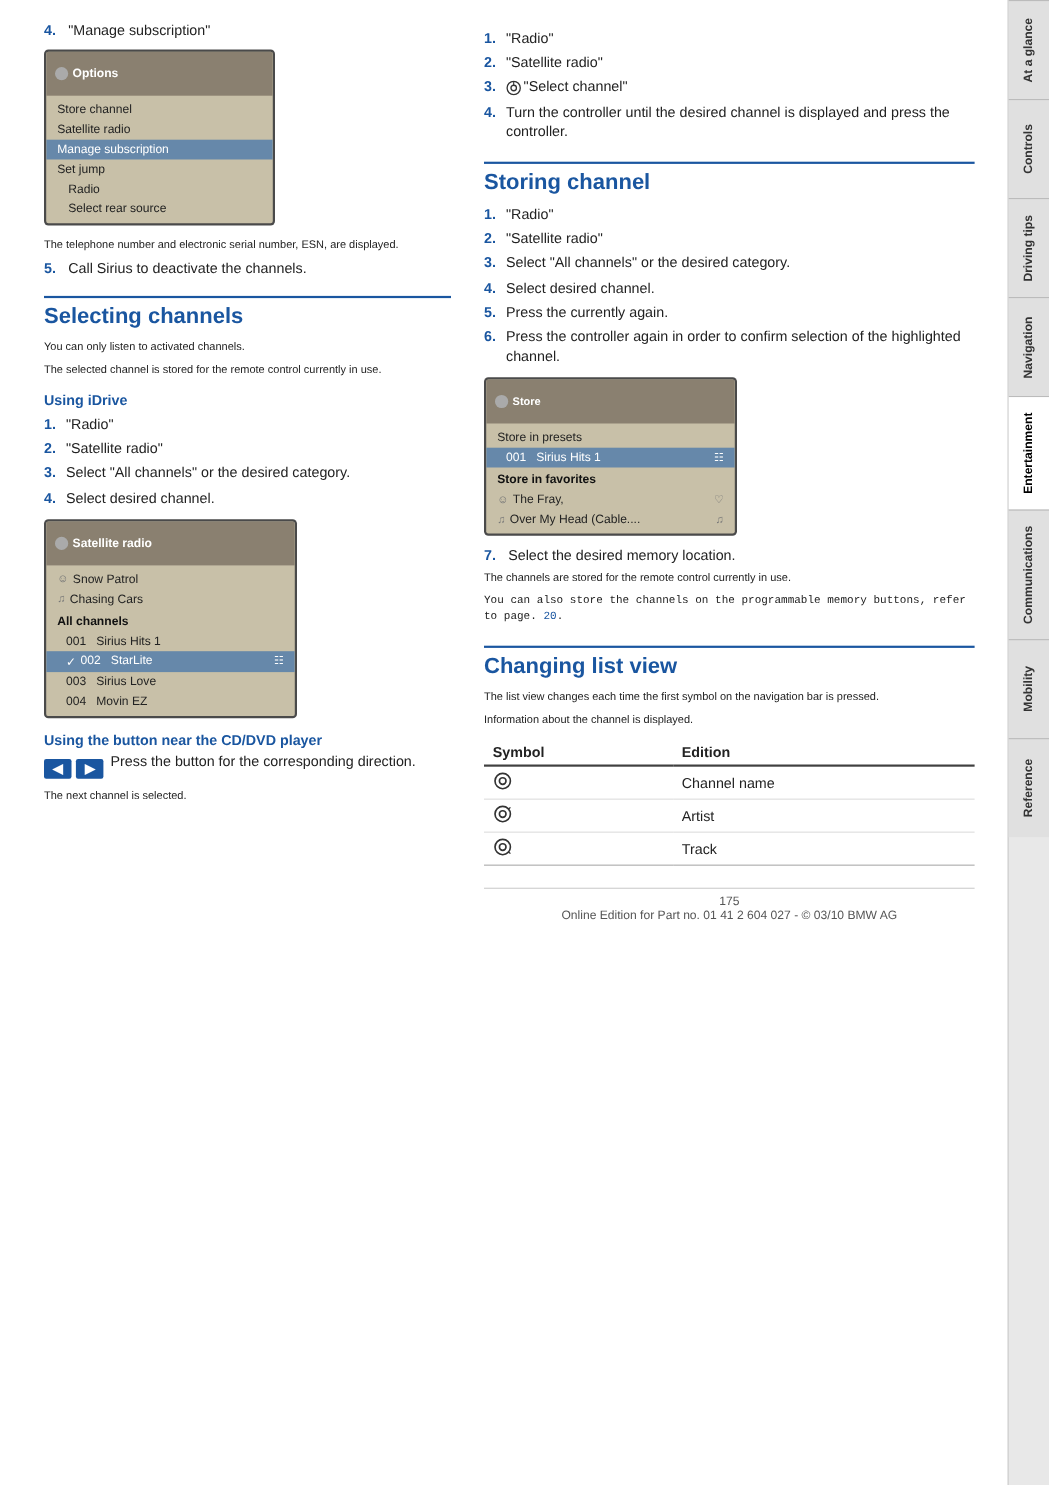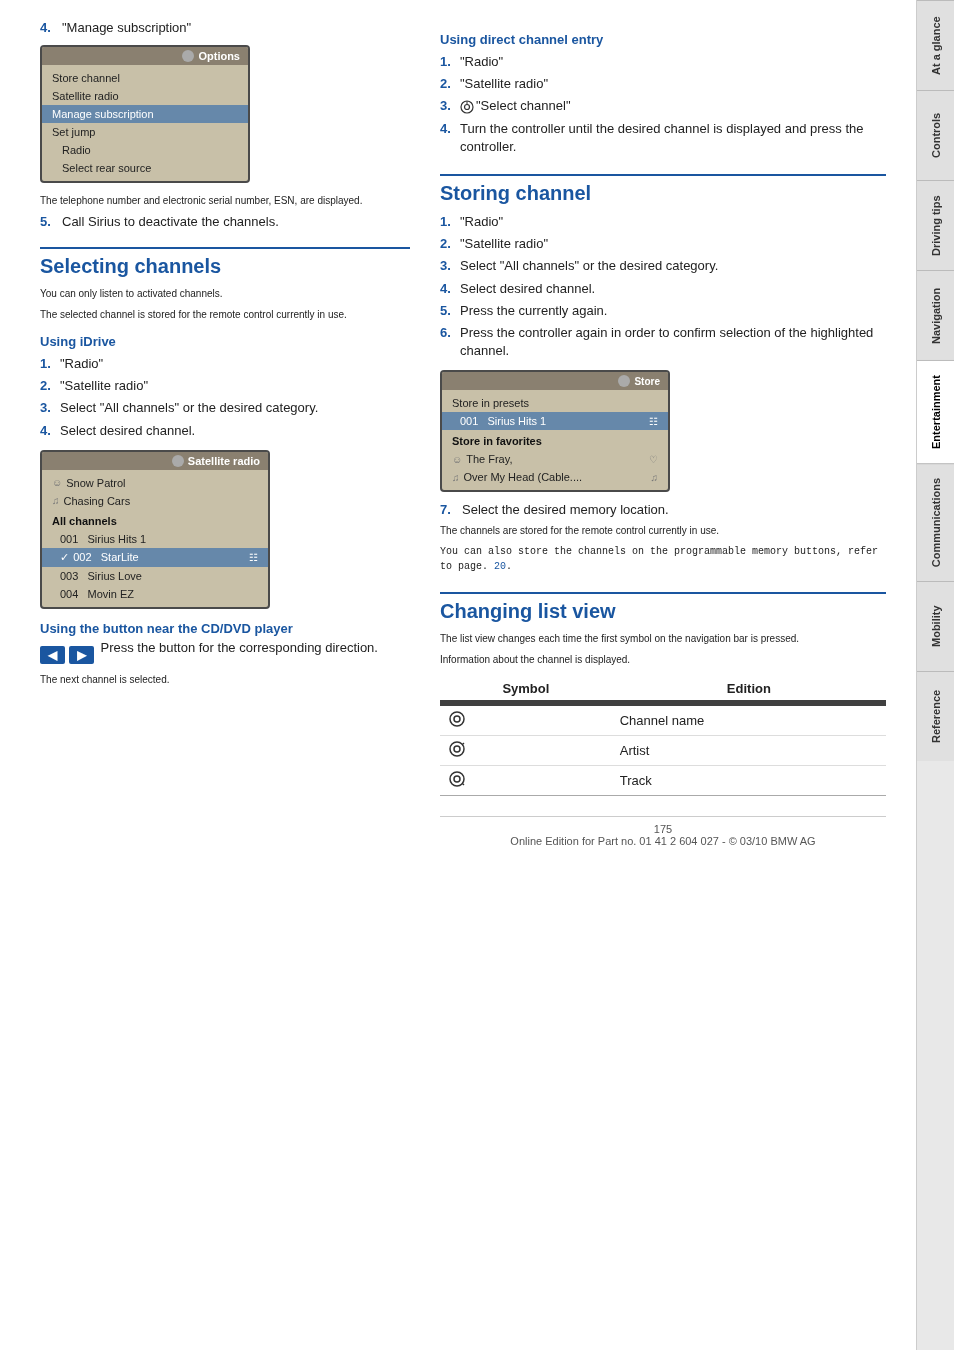--- a/index.html
+++ b/index.html
@@ -127,25 +127,24 @@
     .screen-inner {
       background: #c8c0a8;
       border-radius: 2px;
       overflow: hidden;
     }
 
     .screen-titlebar {
       background: #8a8070;
       color: #fff;
       font-size: 11px;
-      padding: 3px 8px;
+      padding: 14px 8px;
       display: flex;
       align-items: center;
       gap: 4px;
-      justify-content: flex-end;
     }
 
     .screen-title-icon {
       width: 12px;
       height: 12px;
       background: #aaa;
       border-radius: 50%;
       display: inline-block;
     }
 
@@ -209,23 +208,23 @@
 
     
     .info-table {
       width: 100%;
       border-collapse: collapse;
       margin-top: 10px;
       font-size: 13px;
     }
 
     .info-table th {
-      text-align: center;
+      text-align: left;
       padding: 4px 8px;
-      border-bottom: 6px solid #404040;
+      border-bottom: 2px solid #404040;
       font-weight: bold;
       color: #222;
     }
 
     .info-table td {
       padding: 4px 8px;
       border-bottom: 1px solid #ddd;
       color: #222;
     }
 
@@ -351,21 +350,20 @@
           <button class="nav-btn">◀</button>
           <button class="nav-btn">▶</button>
         </div>
         <span>Press the button for the corresponding direction.</span>
       </div>
       <p>The next channel is selected.</p>
     </div>
 
     <div class="right-col">
 
-      <div class="subsection-title">Using direct channel entry</div>
 
       <ul class="numbered-list">
         <li>
           <span class="num">1.</span>
           <span>"Radio"</span>
         </li>
         <li>
           <span class="num">2.</span>
           <span>"Satellite radio"</span>
         </li>

